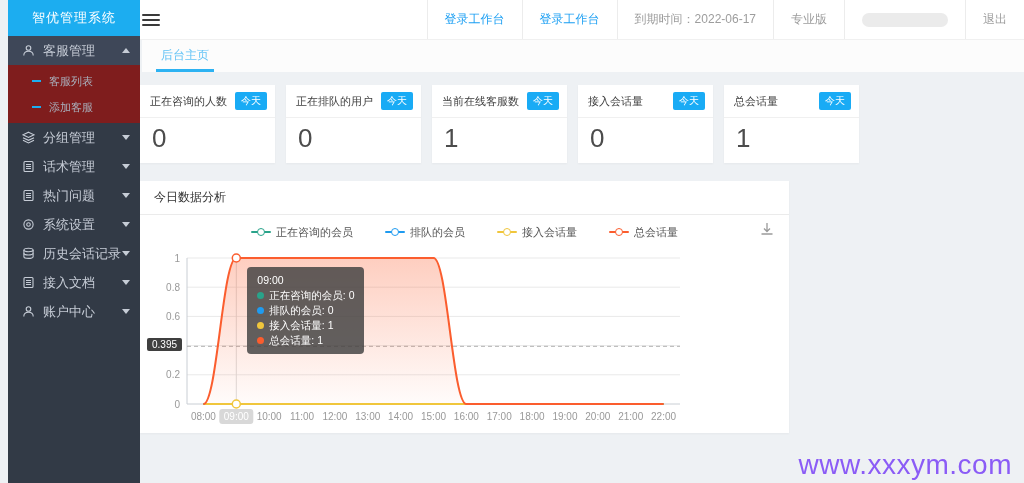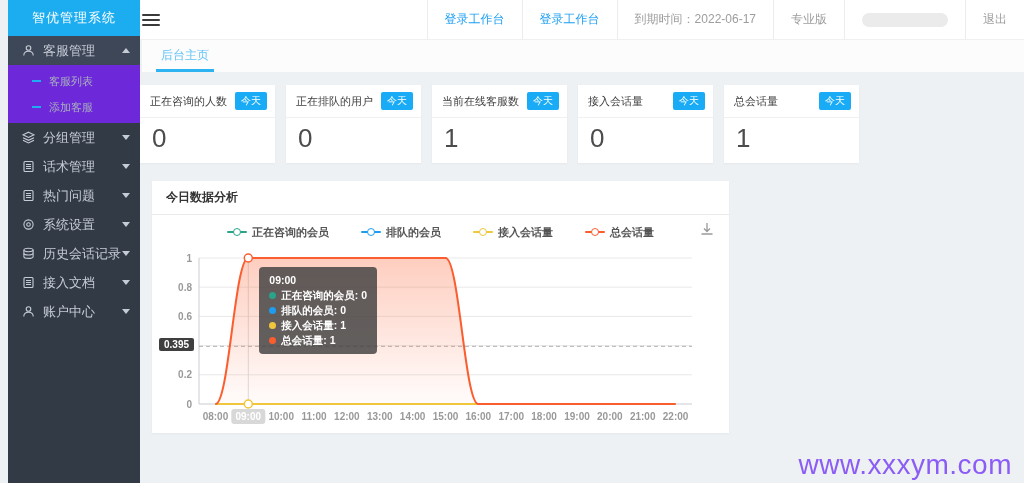--- a/index.html
+++ b/index.html
@@ -9,21 +9,21 @@
   
   .sidebar { position:absolute; left:8px; top:0; bottom:0; width:132px; background:#323a46; z-index:5; }
   .logo { height:36px; line-height:36px; background:#1cadf0; color:#fff; font-size:13px; text-align:center; letter-spacing:1px; white-space:nowrap; overflow:hidden; }
   .nav-item { height:29px; display:flex; align-items:center; padding:0 10px 0 14px; color:#c6ccd6; font-size:13px; cursor:pointer; }
   .nav-item.active { background:#3e4758; }
   .nav-icon { width:13px; height:13px; margin-right:8px; flex:none; }
   .nav-icon svg { display:block; width:13px; height:13px; stroke:#c6ccd6; fill:none; stroke-width:1.1; }
   .nav-label { flex:1; white-space:nowrap; overflow:hidden; }
   .caret-down { width:0; height:0; border-left:4px solid transparent; border-right:4px solid transparent; border-top:5px solid #c6ccd6; }
   .caret-up { width:0; height:0; border-left:4px solid transparent; border-right:4px solid transparent; border-bottom:5px solid #c6ccd6; }
-  .submenu { background:#6d28d9; padding:3px 0; }
+  .submenu { background:#7f1d1d; padding:3px 0; }
   .submenu-item { height:26px; display:flex; align-items:center; padding-left:24px; color:#a9b0bc; font-size:11px; cursor:pointer; }
   .dash { width:9px; height:2px; background:#1cadf0; margin-right:8px; flex:none; }
 
   
   .topbar { position:absolute; left:128px; right:0; top:0; height:40px; background:#fff; border-bottom:1px solid #f0f0f0; display:flex; align-items:center; z-index:4; }
   .hamburger { margin-left:14px; width:18px; cursor:pointer; }
   .hamburger i { display:block; height:2px; background:#3a3a3a; margin:3px 0; border-radius:1px; }
   .header-right { margin-left:auto; display:flex; height:100%; }
   .hitem { display:flex; align-items:center; padding:0 17px; border-left:1px solid #ececec; font-size:12px; color:#9d9d9d; white-space:nowrap; cursor:pointer; }
   .hitem.link { color:#1b9ff3; }
@@ -36,21 +36,21 @@
   
   .main { position:absolute; left:128px; right:0; top:72px; bottom:0; background:#eef1f4; }
   .cards { display:flex; gap:11px; margin:13px 12px 0 12px; }
   .card { width:135px; background:#fff; box-shadow:0 1px 2px rgba(0,0,0,.04); }
   .card-head { display:flex; justify-content:space-between; align-items:center; padding:7px 8px 7px 10px; border-bottom:1px solid #f0f0f0; }
   .card-label { font-size:11px; color:#404040; white-space:nowrap; }
   .badge { background:#19abf5; color:#fff; font-size:10px; padding:2px 6px; border-radius:2px; flex:none; }
   .card-value { font-size:26px; color:#4c4c4c; padding:5px 12px 9px; }
 
   
-  .chart-panel { position:relative; margin:18px 0 0 24px; width:577px; height:252px; background:#fff; box-shadow:0 1px 2px rgba(0,0,0,.04);font-weight:bold; }
+  .chart-panel { position:relative; margin:18px 0 0 12px; width:649px; height:252px; background:#fff; box-shadow:0 1px 2px rgba(0,0,0,.04); }
   .panel-head { padding:8px 14px; font-size:12px; color:#333; border-bottom:1px solid #ebebeb; }
   .legend { display:flex; justify-content:center; align-items:center; gap:32px; margin-top:9px; height:16px; }
   .legend-item { display:flex; align-items:center; gap:5px; font-size:11px; color:#555; cursor:pointer; }
   .lg-marker { position:relative; width:20px; height:10px; }
   .lg-line { position:absolute; left:0; right:0; top:4px; height:2px; border-radius:1px; }
   .lg-circle { position:absolute; left:6px; top:1px; width:8px; height:8px; border-radius:50%; border:1.5px solid; background:#fff; }
   .dl-btn { position:absolute; right:14px; top:40px; width:16px; height:16px; cursor:pointer; }
   .dl-btn svg { stroke:#9a9a9a; fill:none; stroke-width:1.3; }
   .chart-wrap { position:relative; margin:4px 0 0 7px; width:560px; height:190px; }
   #tooltip { position:absolute; background:rgba(64,64,64,.82); border-radius:4px; padding:6px 10px; color:#fff; font-size:10.5px; line-height:15px; pointer-events:none; z-index:2; min-width:86px; white-space:nowrap; }

